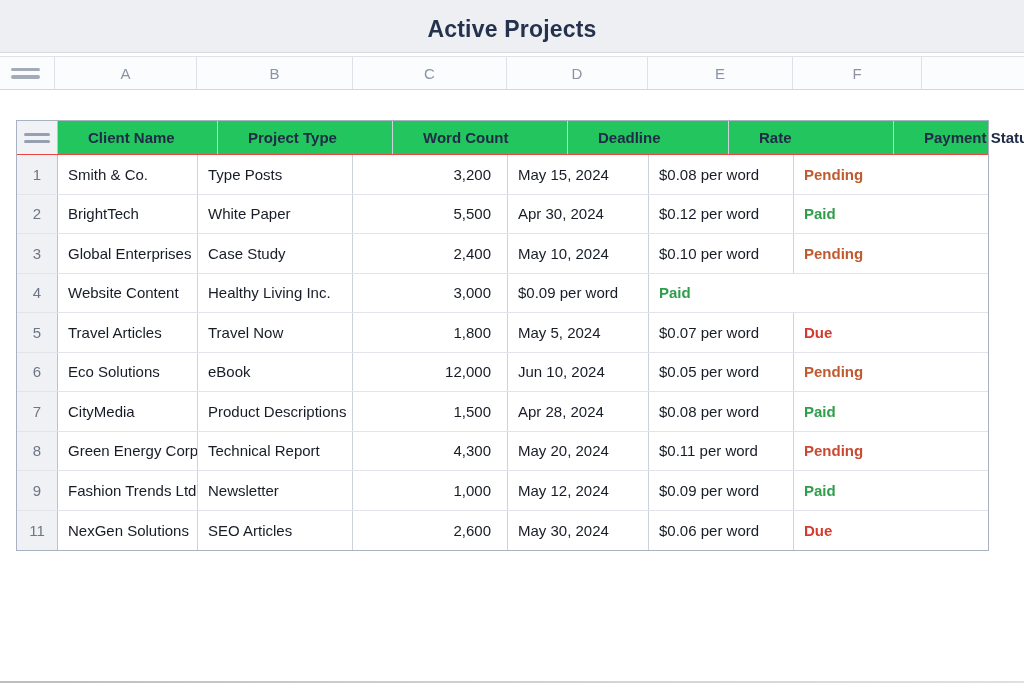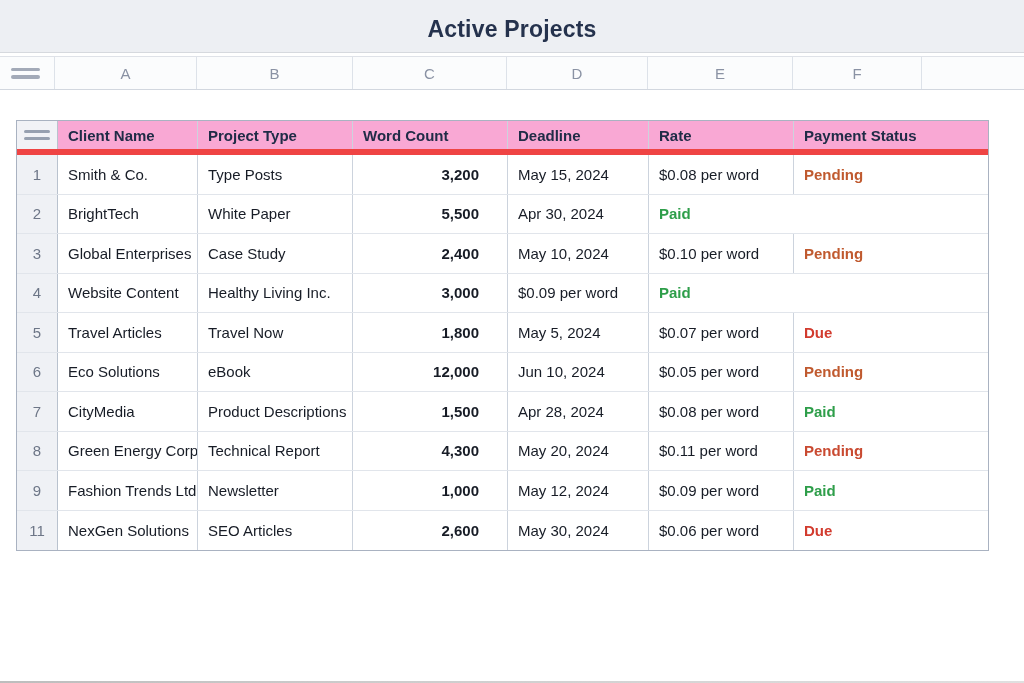--- a/index.html
+++ b/index.html
@@ -48,36 +48,36 @@
     border:1.5px solid #a9b2c1; background:#ffffff;
   }
   .trow {
     display:grid;
     grid-template-columns:41px 140px 155px 155px 141px 145px 194px;
     height:39.5px;
     border-bottom:1px solid #e1e5eb;
   }
   .trow:last-child { border-bottom:none; }
   .trow.thead {
-    height:34px; background:#f9a8d4; border-bottom:6px solid #ef4444;
+    height:34px; background:#22c55e; border-bottom:1px solid #ef4444;gap:20px;
   }
   .tcell {
     display:flex; align-items:center;
     padding-left:10px; font-size:15px; color:#171c26;
     border-right:1px solid #ccd3dd; overflow:hidden; white-space:nowrap;
   }
   .tcell:last-child { border-right:none; }
   .tcell.num {
     justify-content:center; padding-left:0;
     background:#eff1f5; color:#6d7687;
     border-right:1px solid #b9c2ce;
   }
   .thead .tcell { font-weight:bold; color:#202c47; }
   .thead .tcell.num { background:#f1f2f6; }
-  .tcell.right { justify-content:flex-end; padding-right:28px; padding-left:0;font-weight:bold; }
+  .tcell.right { justify-content:flex-end; padding-right:16px; padding-left:0; }
   .tcell.status { font-weight:bold; }
 
   
   .bottom-edge {
     position:absolute; left:0; bottom:0; width:1024px; height:2px;
     background:linear-gradient(to right,#9a9a9a 0%,#b0b0b0 35%,#cfcfcf 100%);
     opacity:0.65;
   }
 </style>
 </head>
@@ -146,20 +146,21 @@
     <div class="tcell">$0.08 per word</div>
     <div class="tcell status" style="color: rgb(192, 90, 47);">Pending</div>
   </div>
 
   <div class="trow">
     <div class="tcell num">2</div>
     <div class="tcell">BrightTech</div>
     <div class="tcell">White Paper</div>
     <div class="tcell right">5,500</div>
     <div class="tcell">Apr 30, 2024</div>
+    <div class="tcell">$0.12 per word</div>
     <div class="tcell status" style="color: rgb(46, 158, 74);">Paid</div>
   </div>
 
   <div class="trow">
     <div class="tcell num">3</div>
     <div class="tcell">Global Enterprises</div>
     <div class="tcell">Case Study</div>
     <div class="tcell right">2,400</div>
     <div class="tcell">May 10, 2024</div>
     <div class="tcell">$0.10 per word</div>

